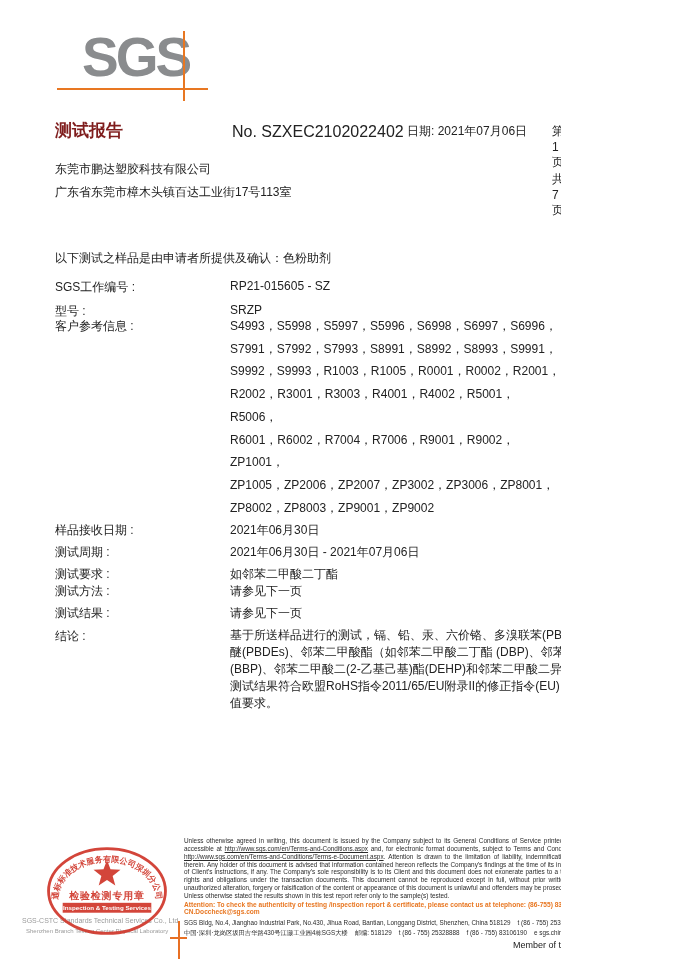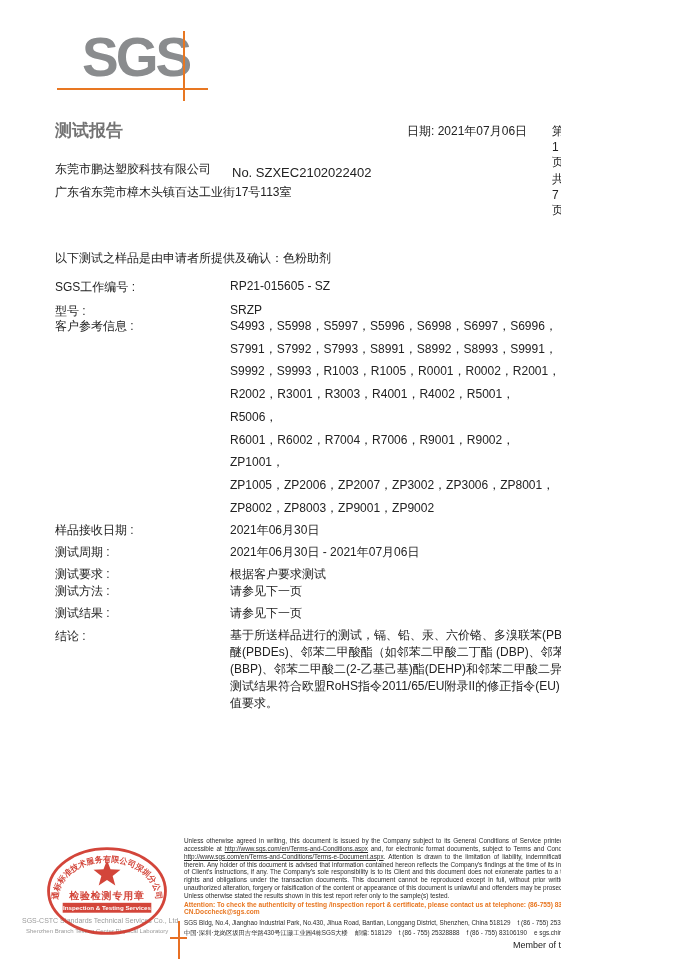--- a/index.html
+++ b/index.html
@@ -7,22 +7,22 @@
   body { font-family:"Liberation Sans","DejaVu Sans",sans-serif; color:#222; }
   .page { position:relative; width:561px; height:959px; background:#ffffff; overflow:hidden; }
 
   
   .logo-text { position:absolute; left:82px; top:30px; font-size:55px; font-weight:900;
                letter-spacing:-3px; color:#8a8c8e; line-height:1; }
   .logo-hline { position:absolute; left:57px; top:88px; width:151px; height:2px; background:#e87722; }
   .logo-vline { position:absolute; left:183px; top:31px; width:2px; height:70px; background:#e87722; }
 
   
-  .title      { position:absolute; left:55px;  top:119px; font-size:17px; font-weight:bold; color:#737373; }
-  .report-no  { position:absolute; left:232px; top:123px; font-size:13px;margin-top:42px; }
+  .title      { position:absolute; left:55px;  top:119px; font-size:17px; font-weight:bold; color:#7f1d1d; }
+  .report-no  { position:absolute; left:232px; top:123px; font-size:16px; }
   .hdr-date   { position:absolute; left:407px; top:123px; font-size:12px; }
   .hdr-page   { position:absolute; left:552px; top:123px; font-size:12px; }
 
   .applicant-name { position:absolute; left:55px; top:161px; font-size:12px; }
   .applicant-addr { position:absolute; left:55px; top:184px; font-size:12px; }
 
   .intro { position:absolute; left:55px; top:250px; font-size:12px; }
 
   
   .row { position:absolute; left:0; width:677px; font-size:12px; }
@@ -94,21 +94,21 @@
   <div class="row" style="top:522px">
     <span class="lbl">样品接收日期 :</span>
     <span class="val">2021年06月30日</span>
   </div>
   <div class="row" style="top:544px">
     <span class="lbl">测试周期 :</span>
     <span class="val">2021年06月30日 - 2021年07月06日</span>
   </div>
   <div class="row" style="top:566px">
     <span class="lbl">测试要求 :</span>
-    <span class="val">根据客户要求测试</span>
+    <span class="val">如邻苯二甲酸二丁酯</span>
   </div>
   <div class="row" style="top:583px">
     <span class="lbl">测试方法 :</span>
     <span class="val">请参见下一页</span>
   </div>
   <div class="row" style="top:605px">
     <span class="lbl">测试结果 :</span>
     <span class="val">请参见下一页</span>
   </div>
   <div class="row" style="top:628px">

